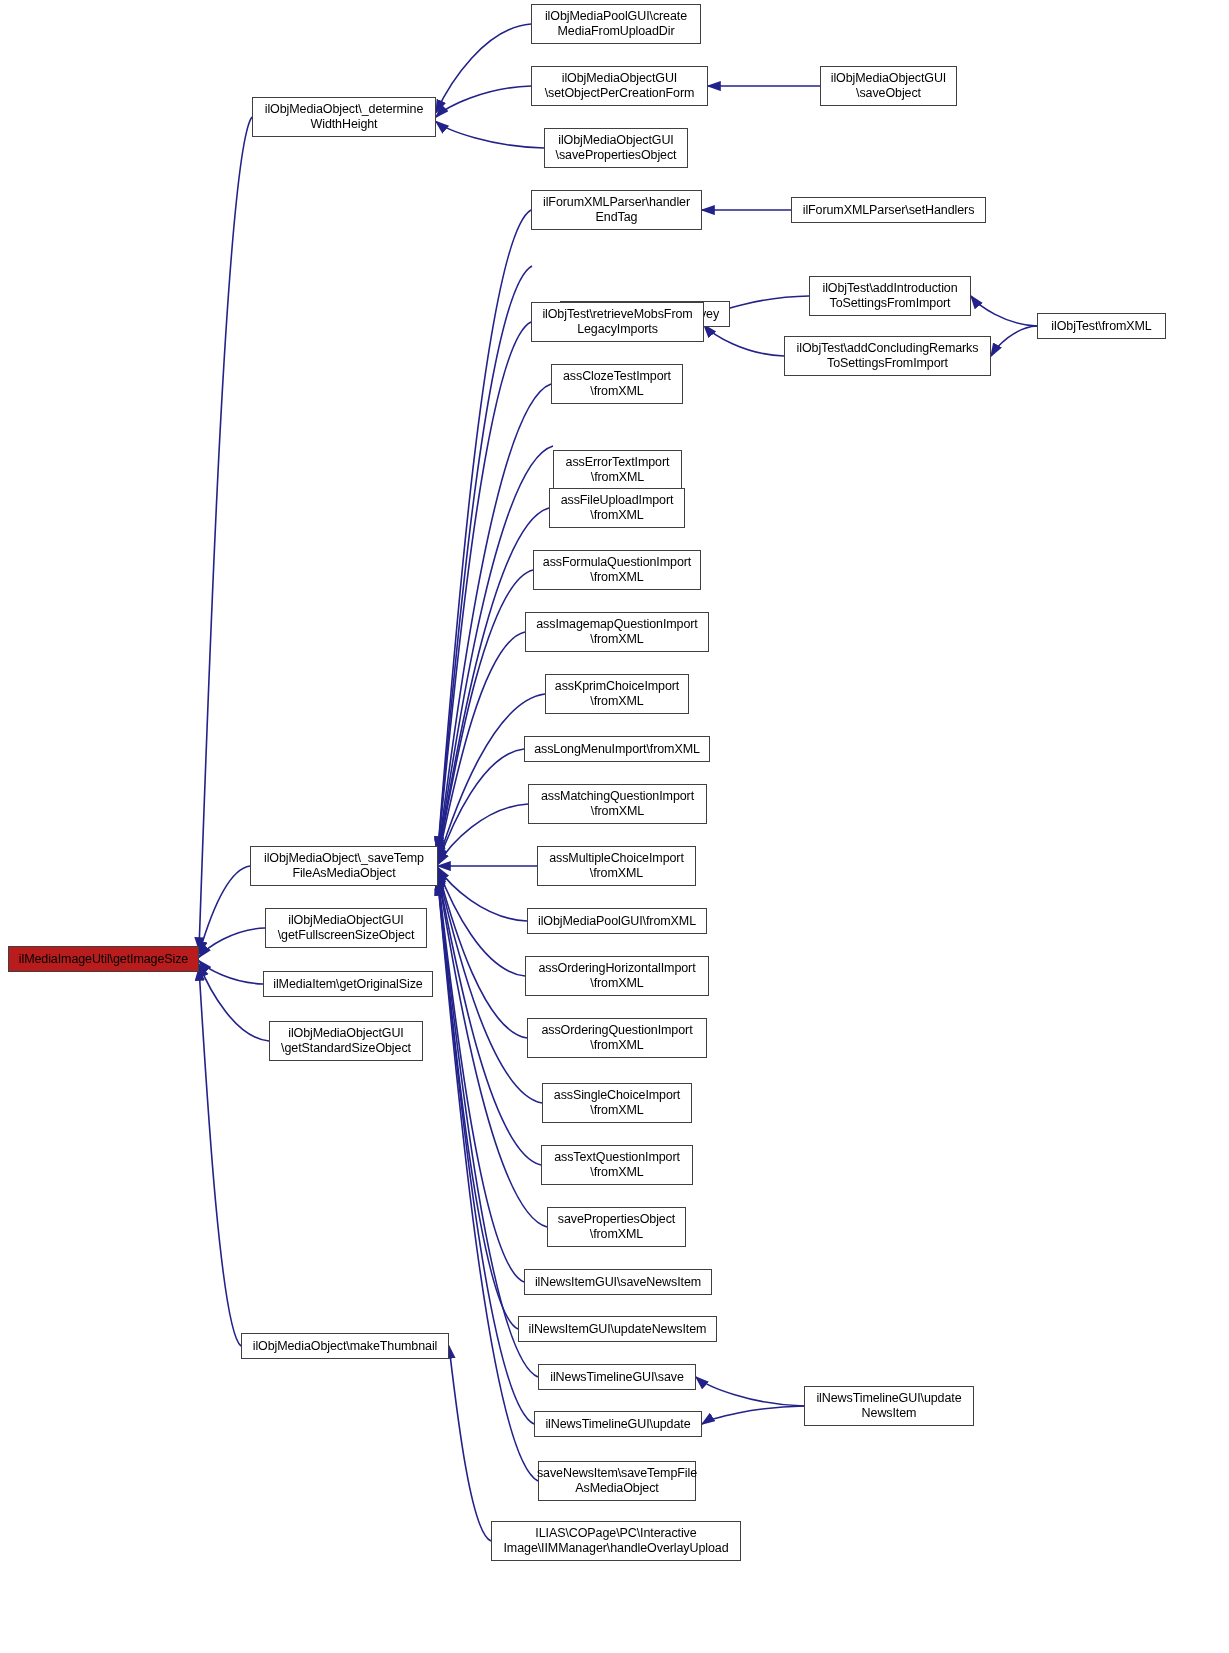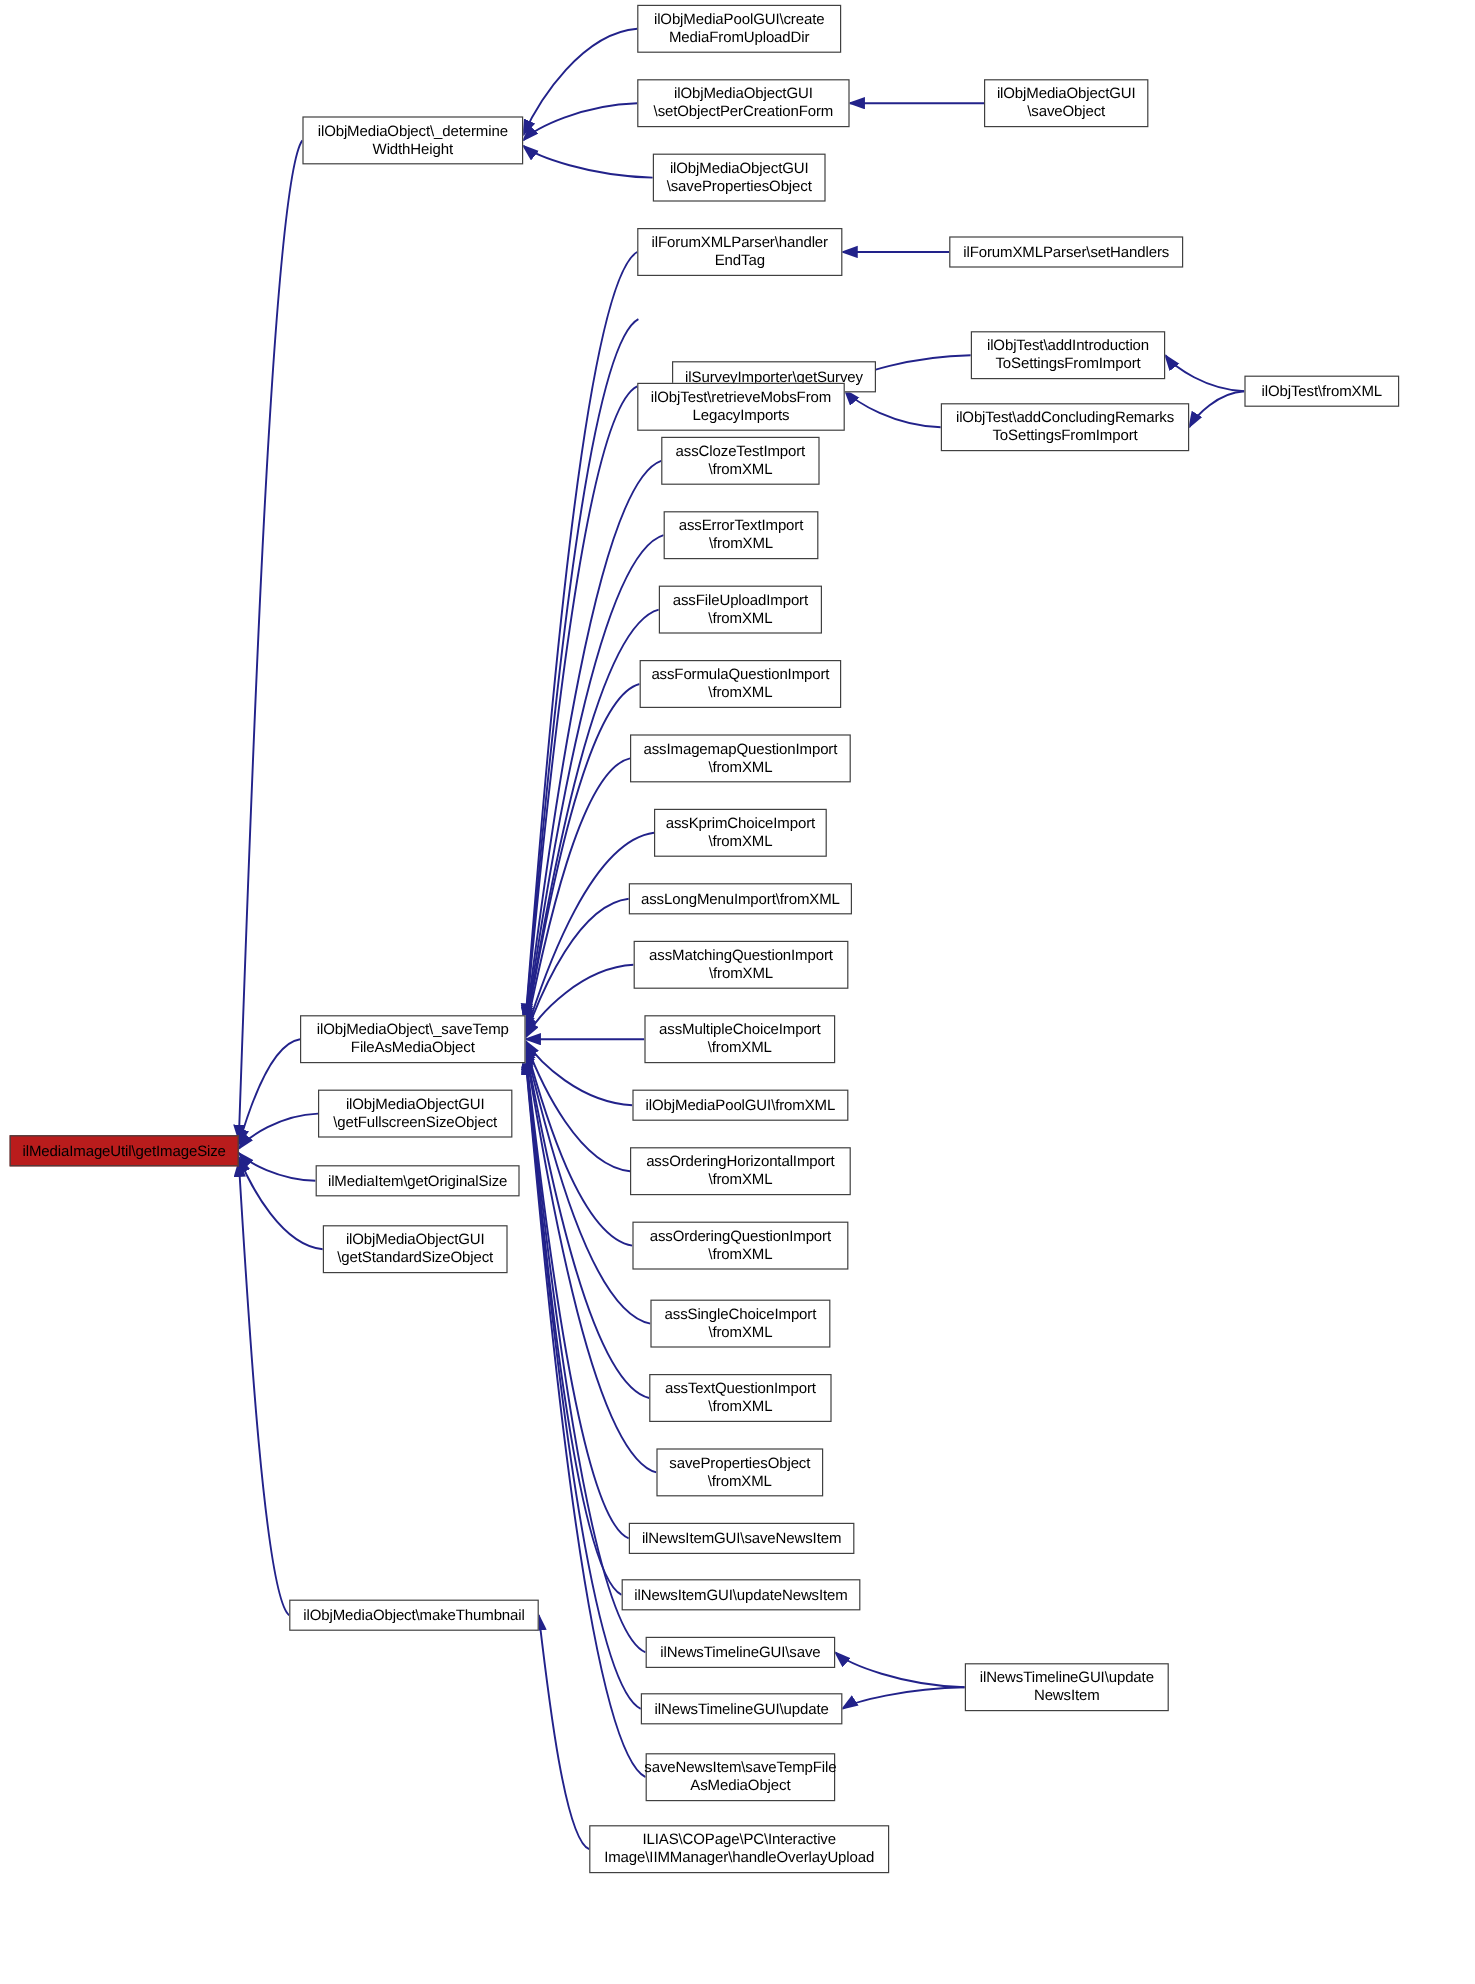--- a/index.html
+++ b/index.html
@@ -108,28 +108,28 @@
       <div class="node" style="left: 252px; top: 97px; width: 184px; height: 40px;">ilObjMediaObject\_determine
 WidthHeight</div>
       <div class="node" style="left: 544px; top: 128px; width: 144px; height: 40px;">ilObjMediaObjectGUI
 \savePropertiesObject</div>
       <div class="node" style="left: 531px; top: 190px; width: 171px; height: 40px;">ilForumXMLParser\handler
 EndTag</div>
       <div class="node" style="left: 791px; top: 197px; width: 195px; height: 26px;">ilForumXMLParser\setHandlers</div>
       <div class="node" style="left: 560px; top: 253px; width: 170px; height: 26px; margin-top: 48px;">ilSurveyImporter\getSurvey</div>
       <div class="node" style="left: 809px; top: 276px; width: 162px; height: 40px;">ilObjTest\addIntroduction
 ToSettingsFromImport</div>
-      <div class="node" style="left: 531px; top: 319px; width: 173px; height: 40px;">ilObjTest\retrieveMobsFrom
+      <div class="node" style="left: 531px; top: 302px; width: 173px; height: 40px;">ilObjTest\retrieveMobsFrom
 LegacyImports</div>
       <div class="node" style="left: 1037px; top: 313px; width: 129px; height: 26px;">ilObjTest\fromXML</div>
       <div class="node" style="left: 784px; top: 336px; width: 207px; height: 40px;">ilObjTest\addConcludingRemarks
 ToSettingsFromImport</div>
       <div class="node" style="left: 551px; top: 364px; width: 132px; height: 40px;">assClozeTestImport
 \fromXML</div>
-      <div class="node" style="left: 553px; top: 426px; width: 129px; height: 40px;">assErrorTextImport
+      <div class="node" style="left: 553px; top: 450px; width: 129px; height: 40px;">assErrorTextImport
 \fromXML</div>
       <div class="node" style="left: 549px; top: 488px; width: 136px; height: 40px;">assFileUploadImport
 \fromXML</div>
       <div class="node" style="left: 533px; top: 550px; width: 168px; height: 40px;">assFormulaQuestionImport
 \fromXML</div>
       <div class="node" style="left: 525px; top: 612px; width: 184px; height: 40px;">assImagemapQuestionImport
 \fromXML</div>
       <div class="node" style="left: 545px; top: 674px; width: 144px; height: 40px;">assKprimChoiceImport
 \fromXML</div>
       <div class="node" style="left: 524px; top: 736px; width: 186px; height: 26px;">assLongMenuImport\fromXML</div>

